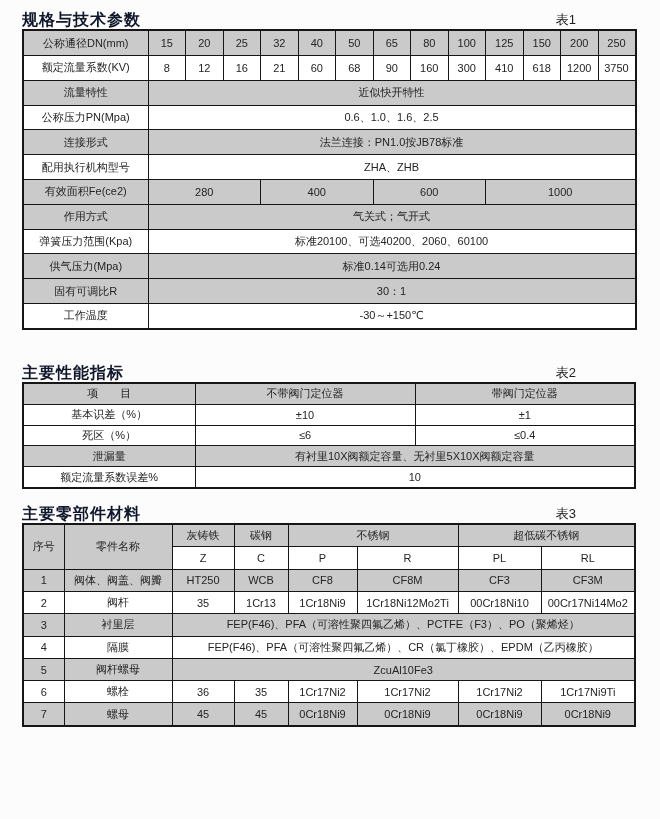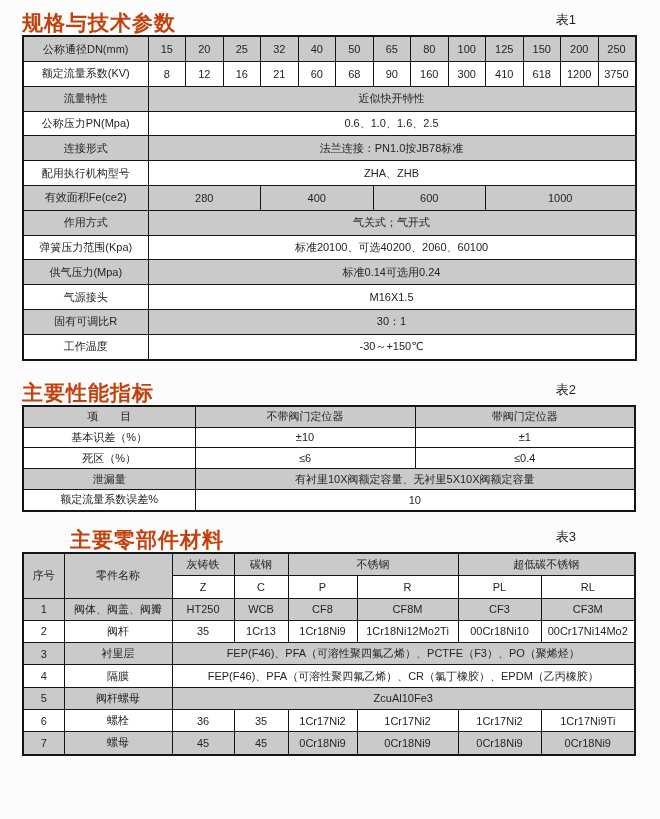--- a/index.html
+++ b/index.html
@@ -7,43 +7,43 @@
     width: 660px; height: 819px;
     background: #fcfcfc;
     font-family: "Liberation Sans", "DejaVu Sans", sans-serif;
     color: #1e1e1e;
   }
   .page { padding: 10px 26px 0 22px; }
   .sec-head {
     display: flex; align-items: flex-start; justify-content: space-between;
   }
   .sec-title {
-    font-size: 21px; font-weight: bold; color: #c2410c; letter-spacing: 1px;
+    font-size: 16px; font-weight: bold; color: #0f172a; letter-spacing: 1px;
     margin: 0; line-height: 1.2;
   }
   .sec-tag { font-size: 13px; color: #222; padding-right: 58px; padding-top: 1px; }
   table.tbl {
     border-collapse: collapse; table-layout: fixed;
     width: 612px; border: 2px solid #161616;
     margin: 0;
   }
   table.tbl td {
     border: 1px solid #161616;
     text-align: center; vertical-align: middle;
     font-size: 11px; color: #242424;
     padding: 0 2px; overflow: hidden; white-space: nowrap;
     background: #ffffff;
   }
   tr.gray td { background: #cacaca; }
   .t1 td { height: 23.8px; margin-left: 8px; }
   .t2 td { height: 19.8px; }
   .t3 td { height: 21.3px; }
   .m1 { margin-top: 4px; }
-  .m2 { margin-top: 19px; }
-  .m3 { margin-top: 15px; margin-left: 48px; }
+  .m2 { margin-top: 33px; }
+  .m3 { margin-top: 15px; }
   .hd2 { margin-top: 6px; }
 </style>
 </head>
 <body>
 
 <div class="page">
 
   <div class="sec-head">
     <h1 class="sec-title">规格与技术参数</h1>
     <span class="sec-tag">表1</span>
@@ -127,24 +127,20 @@
         <td colspan="13">气关式；气开式</td>
       </tr>
       <tr>
         <td>弹簧压力范围(Kpa)</td>
         <td colspan="13">标准20100、可选40200、2060、60100</td>
       </tr>
       <tr class="gray">
         <td>供气压力(Mpa)</td>
         <td colspan="13">标准0.14可选用0.24</td>
       </tr>
-      <tr>
-        <td>气源接头</td>
-        <td colspan="13">M16X1.5</td>
-      </tr>
       <tr class="gray">
         <td>固有可调比R</td>
         <td colspan="13">30：1</td>
       </tr>
       <tr>
         <td>工作温度</td>
         <td colspan="13">-30～+150℃</td>
       </tr>
     </tbody>
   </table>

